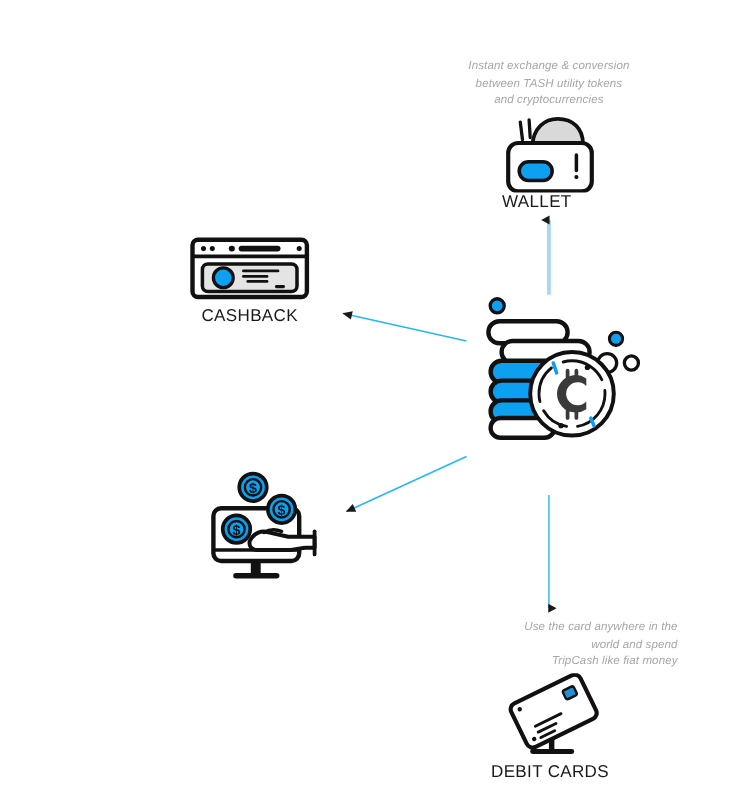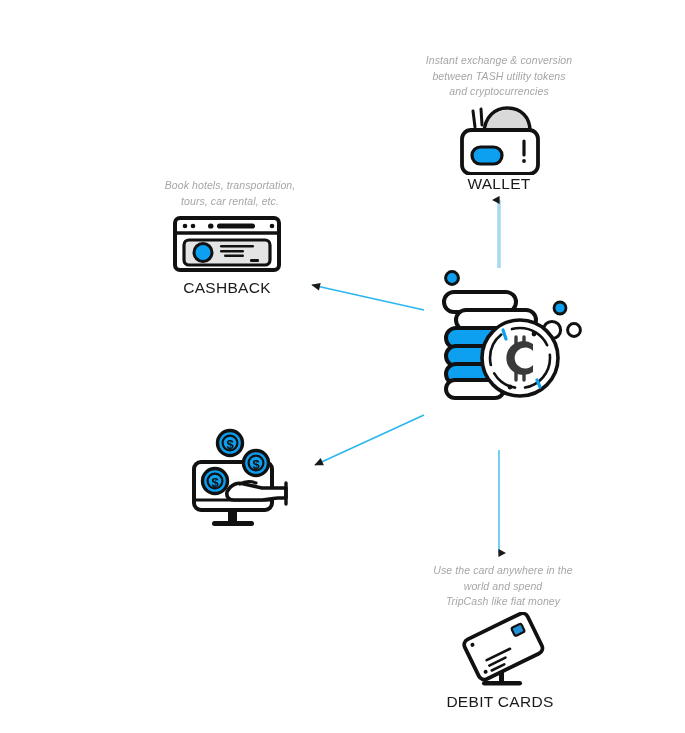--- a/index.html
+++ b/index.html
@@ -85,24 +85,22 @@
 
       <rect x="14" y="27" width="76" height="44" rx="9" ry="9" fill="#ffffff" stroke="#111111" stroke-width="3.8"></rect>
 
       <rect x="24" y="44" width="30" height="17" rx="8.5" ry="8.5" fill="#0d9ff0" stroke="#111111" stroke-width="3.2"></rect>
 
       <line x1="76" y1="38" x2="76" y2="52" stroke="#111111" stroke-width="3.2" stroke-linecap="round"></line>
       <circle cx="76" cy="58" r="1.9" fill="#111111"></circle>
     </svg>
   </div>
 
-  <div class="node-label" style="left:429px; top:174px; width:140px;">WALLET</div>
-
-  <div class="caption" style="left:130px; top:178px; width:200px;">Book hotels, transportation,
-tours, car rental, etc.</div>
+  <div class="node-label" style="left:418px; top:174px; width:140px;">WALLET</div>
+
 
   <div class="node" style="left:172px; top:215px; width:110px; height:58px;">
     <svg class="icon-svg" width="110" height="58" viewBox="0 0 110 58">
       <rect x="3" y="3" width="104" height="52" rx="5" ry="5" fill="#ffffff" stroke="#111111" stroke-width="4"></rect>
       <line x1="3" y1="18" x2="107" y2="18" stroke="#111111" stroke-width="3.4"></line>
 
       <circle cx="13" cy="11" r="2.3" fill="#111111"></circle>
       <circle cx="21" cy="11" r="2.3" fill="#111111"></circle>
       <circle cx="100" cy="11" r="2.3" fill="#111111"></circle>
 
@@ -179,21 +177,21 @@
       <text x="33" y="60.6" font-family="Liberation Sans, sans-serif" font-size="13" font-weight="bold" text-anchor="middle" fill="#111111">$</text>
 
       <path d="M45 66 C49 58 56 56 62 58 L80 62 C86 62 92 62 96 62 L104 62 L104 72 L96 72
                C92 72 86 74 80 74 L52 74 C47 74 44 71 45 66 Z" fill="#ffffff" stroke="#111111" stroke-width="3.6" stroke-linejoin="round"></path>
       <path d="M58 58 C63 55 69 55 74 57" fill="none" stroke="#111111" stroke-width="3.2" stroke-linecap="round"></path>
       <line x1="104" y1="57" x2="104" y2="78" stroke="#111111" stroke-width="3.4" stroke-linecap="round"></line>
     </svg>
   </div>
 
 
-  <div class="caption" style="left:403px; top:563px; width:200px;">Use the card anywhere in the
+  <div class="caption" style="left:416px; top:563px; width:200px;text-align:right;">Use the card anywhere in the
 world and spend
 TripCash like fiat money</div>
 
   <div class="node" style="left:452px; top:612px; width:100px; height:78px;">
     <svg class="icon-svg" width="100" height="78" viewBox="0 0 100 78">
       <g transform="rotate(-26 50 34)">
         <rect x="16" y="13" width="70" height="44" rx="6" ry="6" fill="#ffffff" stroke="#111111" stroke-width="3.8"></rect>
 
         <rect x="66" y="22" width="11" height="9" rx="2" fill="#1f8fd6" stroke="#111111" stroke-width="2.2"></rect>
 

